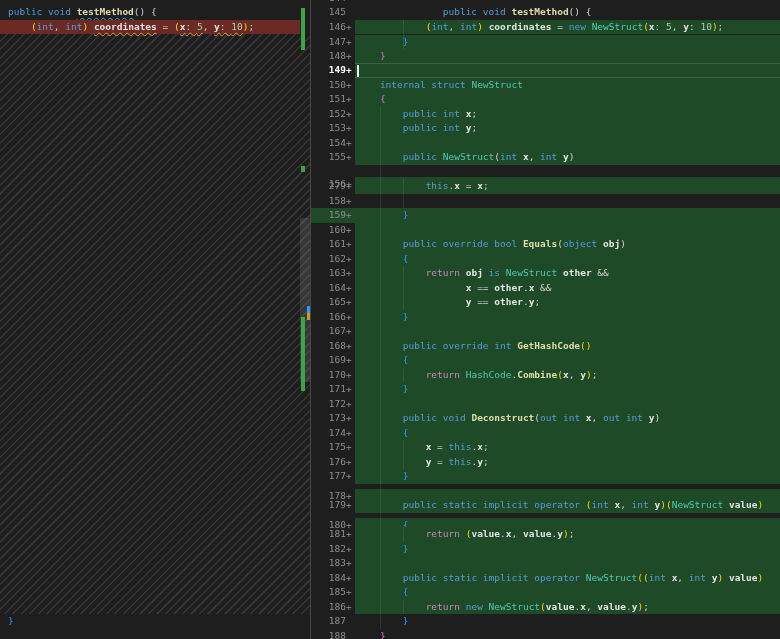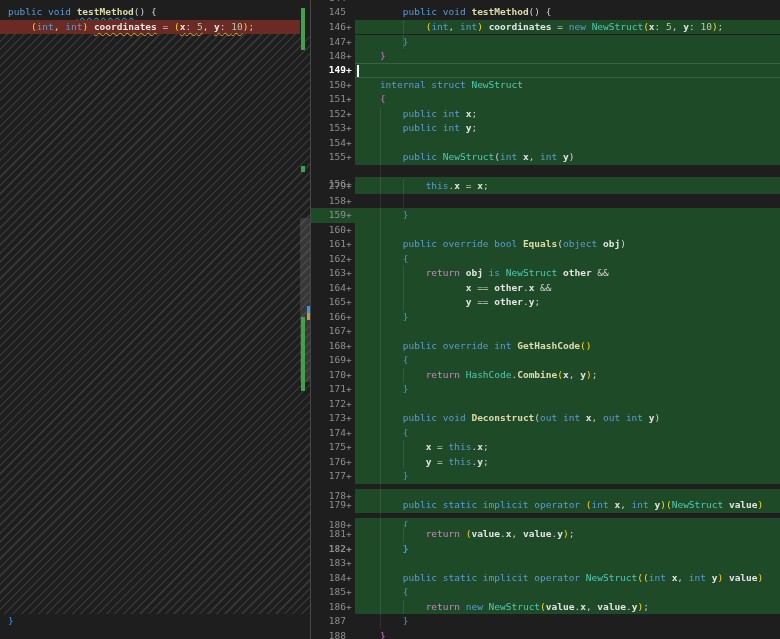--- a/index.html
+++ b/index.html
@@ -67,21 +67,21 @@
     </div>
   <div class="sash"></div>
   <div id="rightPane" class="pane">
       <div class="row rrow" style="top: -9.5px;">
         <div class="gut">
           <span class="gnum">144</span>
           <span class="gplus"></span>
         </div>
         <div class="code"></div>
       </div>
-      <div class="row rrow" style="top: 5px;">
+      <div class="row rrow" style="top: 5px; gap: 40px;">
         <div class="gut">
           <span class="gnum">145</span>
           <span class="gplus"></span>
         </div>
         <div class="code"><span class="tk-punc">        </span><span class="tk-kw">public void </span><span class="tk-method">testMethod</span><span class="tk-punc">() {</span></div>
       </div>
       <div class="row rrow" style="top: 19.5px;">
         <div class="gut">
           <span class="gnum">146</span>
           <span class="gplus">+</span>
@@ -326,21 +326,21 @@
         </div>
         <div class="code added"><span class="tk-punc">        </span><span class="tk-br3">{</span></div>
       </div>
       <div class="row rrow" style="top: 527px;">
         <div class="gut">
           <span class="gnum">181</span>
           <span class="gplus">+</span>
         </div>
         <div class="code added"><span class="tk-punc">            </span><span class="tk-ctrl">return </span><span class="tk-br1">(</span><span class="tk-id">value</span><span class="tk-punc">.</span><span class="tk-id">x</span><span class="tk-punc">, </span><span class="tk-id">value</span><span class="tk-punc">.</span><span class="tk-id">y</span><span class="tk-br1">)</span><span class="tk-punc">;</span></div>
       </div>
-      <div class="row rrow" style="top: 541.5px; font-weight: bold;">
+      <div class="row rrow" style="top: 541.5px;">
         <div class="gut">
           <span class="gnum">182</span>
           <span class="gplus">+</span>
         </div>
         <div class="code added"><span class="tk-punc">        </span><span class="tk-br3">}</span></div>
       </div>
       <div class="row rrow" style="top: 556px;">
         <div class="gut">
           <span class="gnum">183</span>
           <span class="gplus">+</span>

